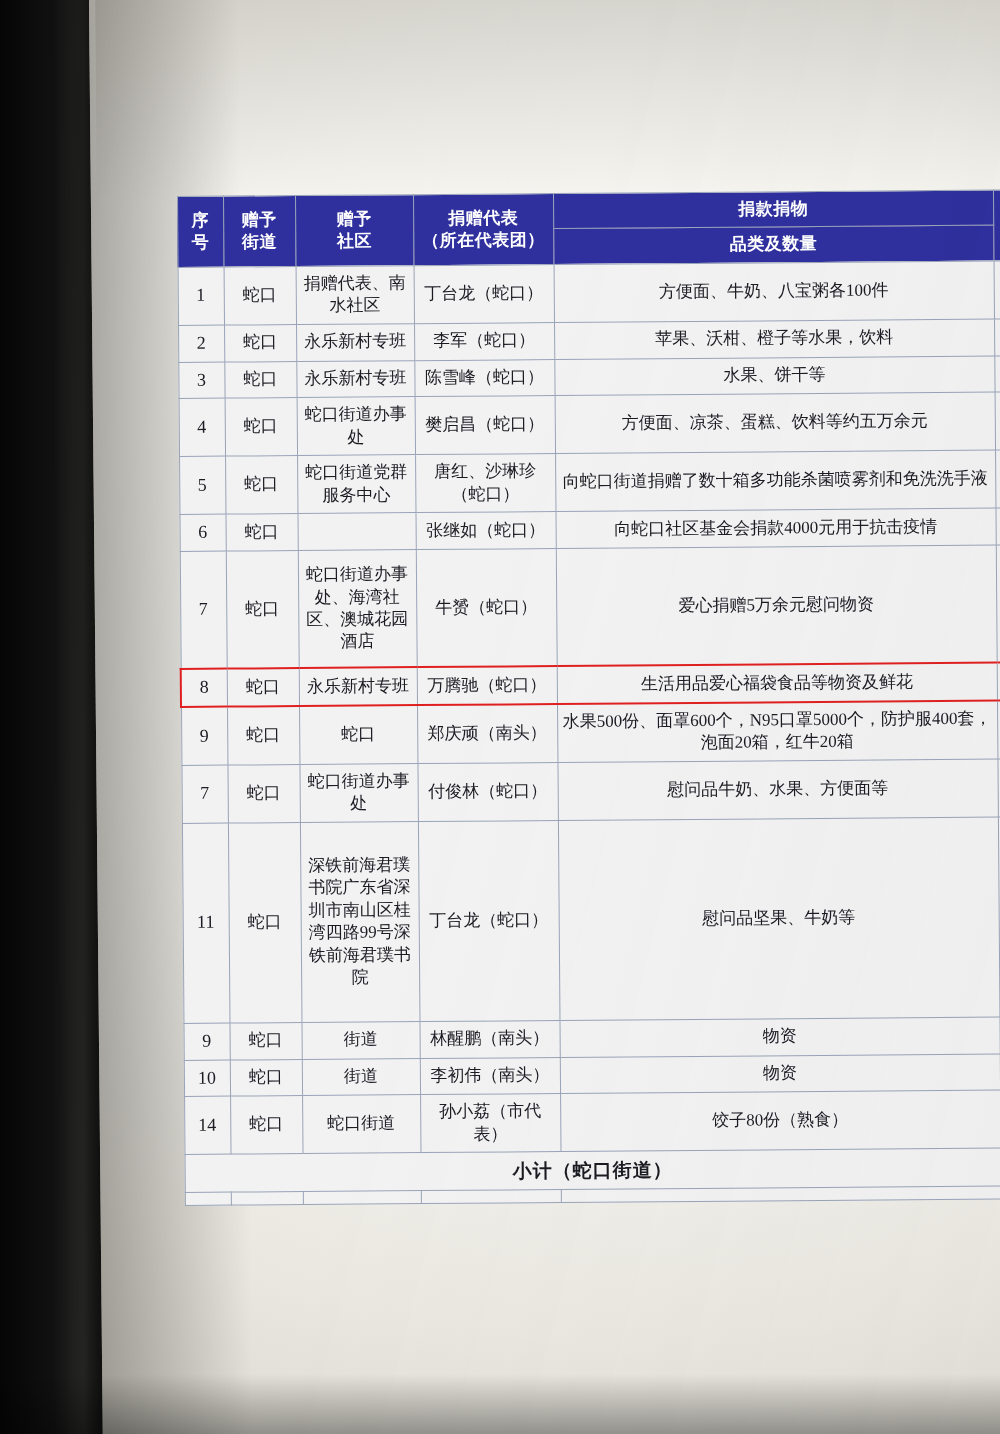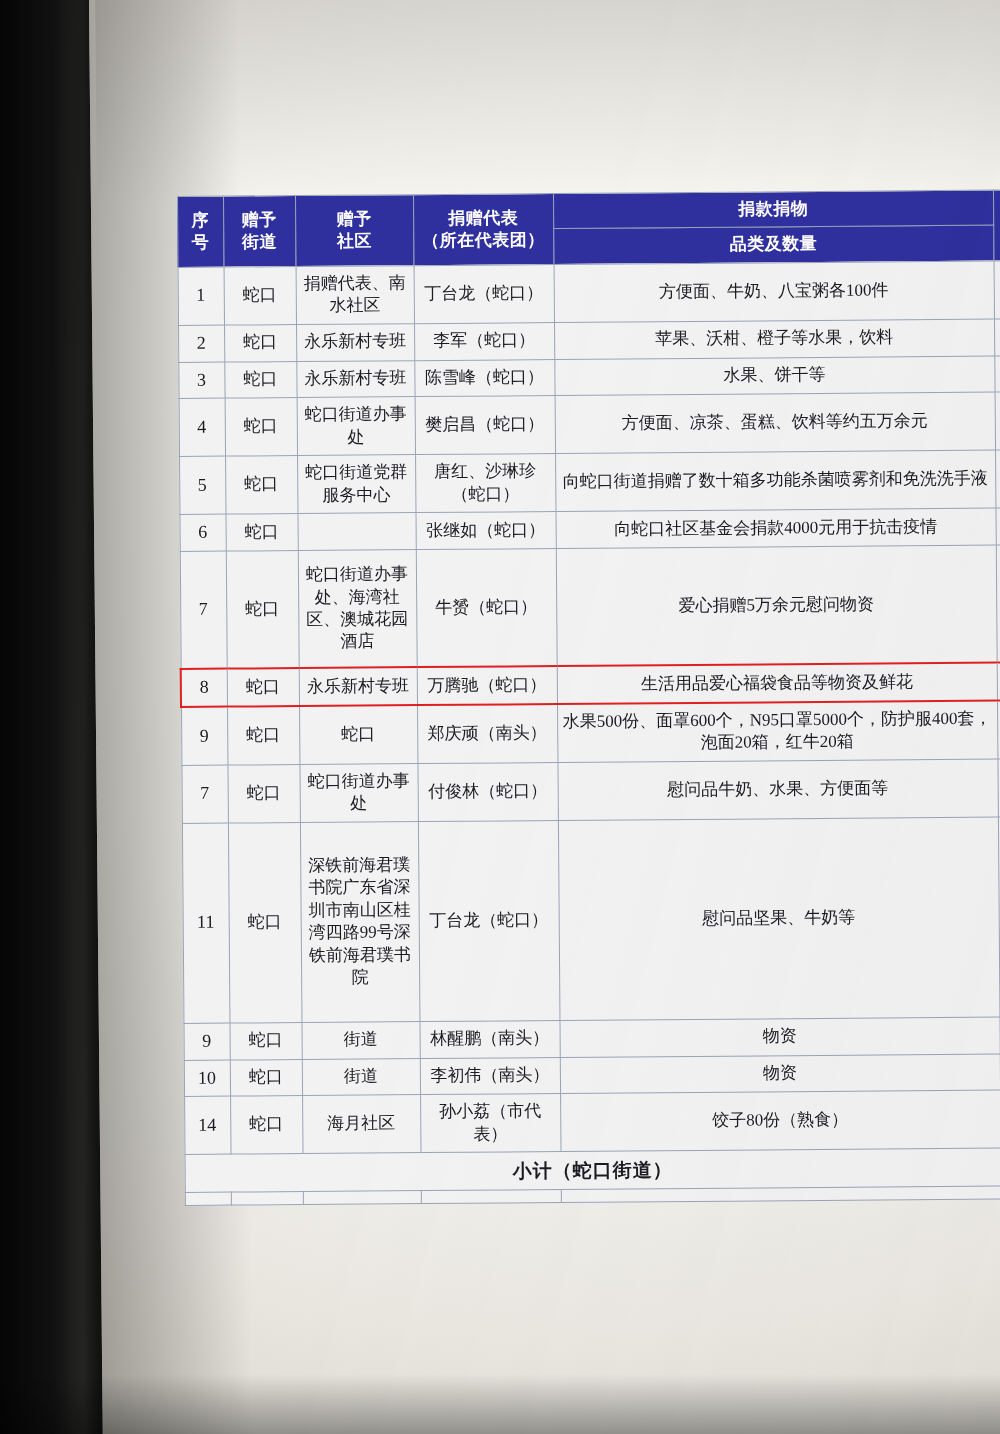--- a/index.html
+++ b/index.html
@@ -304,21 +304,21 @@
         <td>蛇口</td>
         <td>街道</td>
         <td>李初伟（南头）</td>
         <td class="item-cell">物资</td>
         <td class="total-cell"></td>
       </tr>
 
       <tr>
         <td class="no-cell">14</td>
         <td>蛇口</td>
-        <td>海月社区</td>
+        <td>蛇口街道</td>
         <td>孙小荔（市代表）</td>
         <td class="item-cell">饺子80份（熟食）</td>
 
       </tr>
 
       <tr class="subtotal-row">
         <td colspan="5">小计（蛇口街道）</td>
 
       </tr>
 

